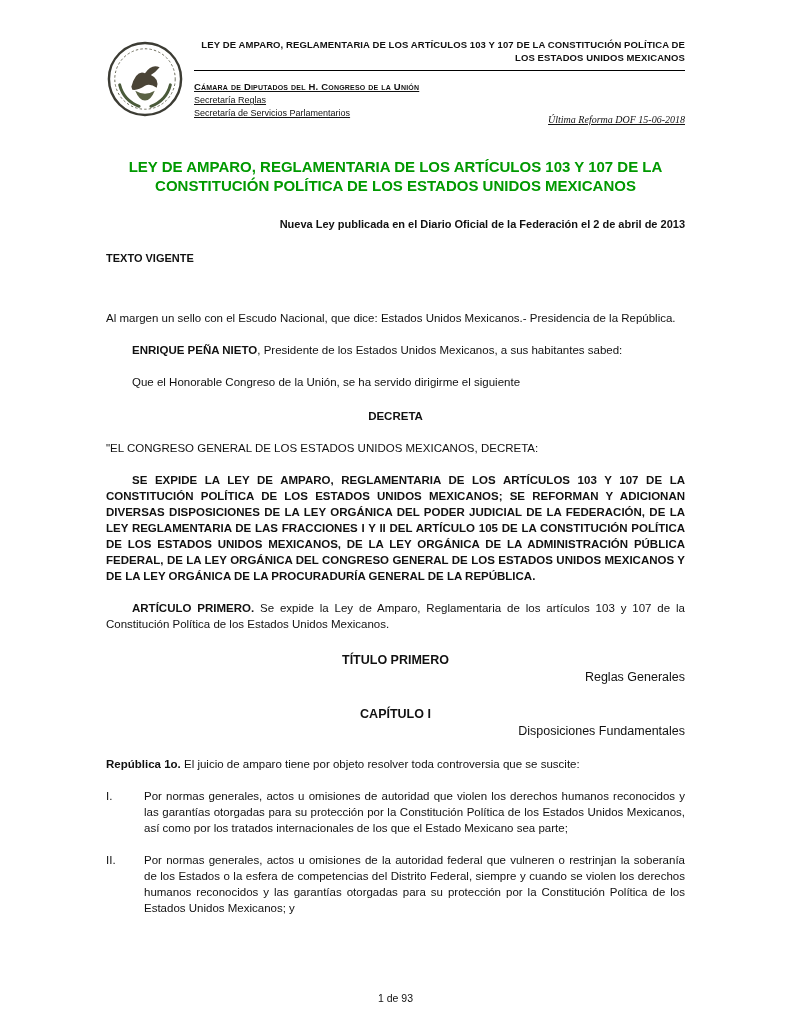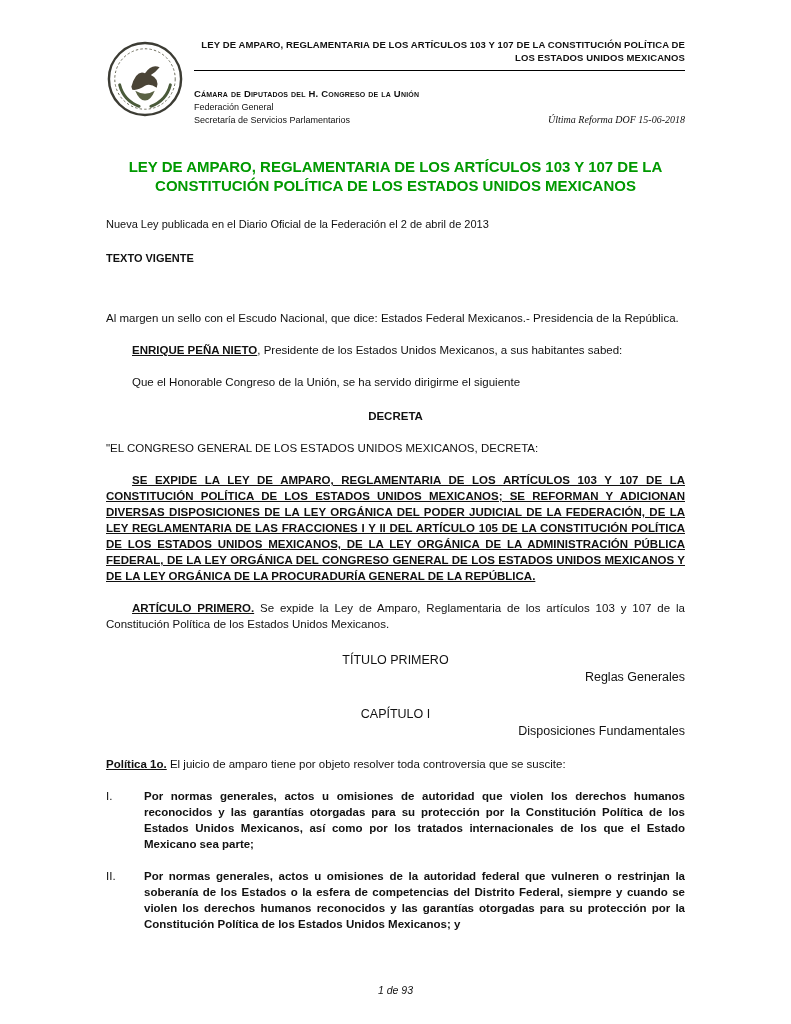--- a/index.html
+++ b/index.html
@@ -21,21 +21,21 @@
   .seal { width: 80px; flex: none; margin-top: 2px; }
   .hdr-right { flex: 1; min-width: 0; margin-left: 8px; }
   .hdr-title {
     font-size: 9.5px;
     font-weight: bold;
     text-align: right;
     line-height: 1.4;
     letter-spacing: 0.1px;
   }
   .hdr-rule { border-top: 1px solid #000; margin: 5px 0 4px 0; }
-  .hdr-meta { display: flex; justify-content: space-between; align-items: flex-end; }
+  .hdr-meta { display: flex; justify-content: space-between; align-items: center; text-decoration: underline; }
   .inst-name {
     font-weight: bold;
     font-size: 9.5px;
     font-variant: small-caps;
     letter-spacing: 0.2px;
   }
   .inst-line { font-size: 9px; margin-top: 3px; }
   .hdr-reform {
     font-family: "Liberation Serif", serif;
     font-style: italic;
@@ -46,46 +46,45 @@
 
   
   .doc-title {
     margin-top: 32px;
     text-align: center;
     font-size: 15px;
     font-weight: bold;
     line-height: 1.32;
     color: #009900;
   }
-  .pub-note { margin-top: 22px; text-align: left; font-weight: normal; font-size: 11px; }
+  .pub-note { margin-top: 22px; text-align: right; font-weight: bold; font-size: 11px; }
   .texto-vigente { margin-top: 22px; font-weight: bold; font-size: 11px; }
   .last-reform { margin-top: 3px; text-align: center; font-weight: bold; font-size: 11px; color: #CC4E00; }
 
   
   .body-text { font-size: 11.5px; line-height: 16px; }
   .para { margin-top: 16px; text-align: justify; }
   .indent { text-indent: 26px; }
   .first-para { margin-top: 46px; }
   .center-head { margin-top: 18px; text-align: center; font-weight: bold; font-size: 11.5px; }
-  .section-head { margin-top: 20px; text-align: center; font-weight: normal; font-size: 12.5px; line-height: 17px; }
+  .section-head { margin-top: 20px; text-align: center; font-weight: bold; font-size: 12.5px; line-height: 17px; }
   .section-sub { text-align: right; font-weight: normal; font-size: 12.5px; line-height: 17px; }
-  .bold { font-weight: bold; text-decoration: underline; }
+  .bold { font-weight: bold; }
 
   .list-item { display: flex; margin-top: 16px; }
   .list-num { width: 38px; flex: none; }
-  .list-text { flex: 1; text-align: justify; font-weight: bold; }
+  .list-text { flex: 1; text-align: justify; }
 
   
   .footer {
     position: absolute;
     left: 0; right: 0;
-    bottom: 28px;
+    bottom: 20px;
     text-align: center;
     font-size: 10.5px;
-    font-style: italic;
   }
 </style>
 </head>
 <body>
 
 <div class="page">
 
   <header class="hdr">
     <div class="seal">
       <svg viewBox="0 0 80 80" width="78" height="78" aria-hidden="true">
@@ -99,56 +98,56 @@
 
         <path d="M30 52 Q40 58 50 52 Q46 62 40 62 Q34 62 30 52 Z" fill="#5a6244"></path>
       </svg>
     </div>
     <div class="hdr-right">
       <div class="hdr-title">LEY DE AMPARO, REGLAMENTARIA DE LOS ARTÍCULOS 103 Y 107 DE LA CONSTITUCIÓN POLÍTICA DE LOS ESTADOS UNIDOS MEXICANOS</div>
       <div class="hdr-rule"></div>
       <div class="hdr-meta">
         <div class="hdr-inst">
           <div class="inst-name">Cámara de Diputados del H. Congreso de la Unión</div>
-          <div class="inst-line">Federación General</div>
+          <div class="inst-line">Secretaría Reglas</div>
           <div class="inst-line">Secretaría de Servicios Parlamentarios</div>
         </div>
         <div class="hdr-reform">Última Reforma DOF 15-06-2018</div>
       </div>
     </div>
   </header>
 
   <main>
     <h1 class="doc-title">LEY DE AMPARO, REGLAMENTARIA DE LOS ARTÍCULOS 103 Y 107 DE LA CONSTITUCIÓN POLÍTICA DE LOS ESTADOS UNIDOS MEXICANOS</h1>
     <p class="pub-note">Nueva Ley publicada en el Diario Oficial de la Federación el 2 de abril de 2013</p>
     <p class="texto-vigente">TEXTO VIGENTE</p>
 
     <div class="body-text">
 
-      <p class="para first-para">Al margen un sello con el Escudo Nacional, que dice: Estados Federal Mexicanos.- Presidencia de la República.</p>
+      <p class="para first-para">Al margen un sello con el Escudo Nacional, que dice: Estados Unidos Mexicanos.- Presidencia de la República.</p>
 
       <p class="para indent"><span class="bold">ENRIQUE PEÑA NIETO</span><span>, Presidente de los Estados Unidos Mexicanos, a sus habitantes sabed:</span></p>
 
       <p class="para indent">Que el Honorable Congreso de la Unión, se ha servido dirigirme el siguiente</p>
 
       <p class="center-head">DECRETA</p>
 
       <p class="para">"EL CONGRESO GENERAL DE LOS ESTADOS UNIDOS MEXICANOS, DECRETA:</p>
 
       <p class="para indent bold">SE EXPIDE LA LEY DE AMPARO, REGLAMENTARIA DE LOS ARTÍCULOS 103 Y 107 DE LA CONSTITUCIÓN POLÍTICA DE LOS ESTADOS UNIDOS MEXICANOS; SE REFORMAN Y ADICIONAN DIVERSAS DISPOSICIONES DE LA LEY ORGÁNICA DEL PODER JUDICIAL DE LA FEDERACIÓN, DE LA LEY REGLAMENTARIA DE LAS FRACCIONES I Y II DEL ARTÍCULO 105 DE LA CONSTITUCIÓN POLÍTICA DE LOS ESTADOS UNIDOS MEXICANOS, DE LA LEY ORGÁNICA DE LA ADMINISTRACIÓN PÚBLICA FEDERAL, DE LA LEY ORGÁNICA DEL CONGRESO GENERAL DE LOS ESTADOS UNIDOS MEXICANOS Y DE LA LEY ORGÁNICA DE LA PROCURADURÍA GENERAL DE LA REPÚBLICA.</p>
 
       <p class="para indent"><span class="bold">ARTÍCULO PRIMERO.</span><span> Se expide la Ley de Amparo, Reglamentaria de los artículos 103 y 107 de la Constitución Política de los Estados Unidos Mexicanos.</span></p>
 
       <p class="section-head">TÍTULO PRIMERO</p>
       <p class="section-sub">Reglas Generales</p>
 
       <p class="section-head">CAPÍTULO I</p>
       <p class="section-sub">Disposiciones Fundamentales</p>
 
-      <p class="para"><span class="bold">Política 1o.</span><span> El juicio de amparo tiene por objeto resolver toda controversia que se suscite:</span></p>
+      <p class="para"><span class="bold">República 1o.</span><span> El juicio de amparo tiene por objeto resolver toda controversia que se suscite:</span></p>
 
       <div class="list-item">
         <span class="list-num">I.</span>
         <span class="list-text">Por normas generales, actos u omisiones de autoridad que violen los derechos humanos reconocidos y las garantías otorgadas para su protección por la Constitución Política de los Estados Unidos Mexicanos, así como por los tratados internacionales de los que el Estado Mexicano sea parte;</span>
       </div>
 
       <div class="list-item">
         <span class="list-num">II.</span>
         <span class="list-text">Por normas generales, actos u omisiones de la autoridad federal que vulneren o restrinjan la soberanía de los Estados o la esfera de competencias del Distrito Federal, siempre y cuando se violen los derechos humanos reconocidos y las garantías otorgadas para su protección por la Constitución Política de los Estados Unidos Mexicanos; y</span>
       </div>

